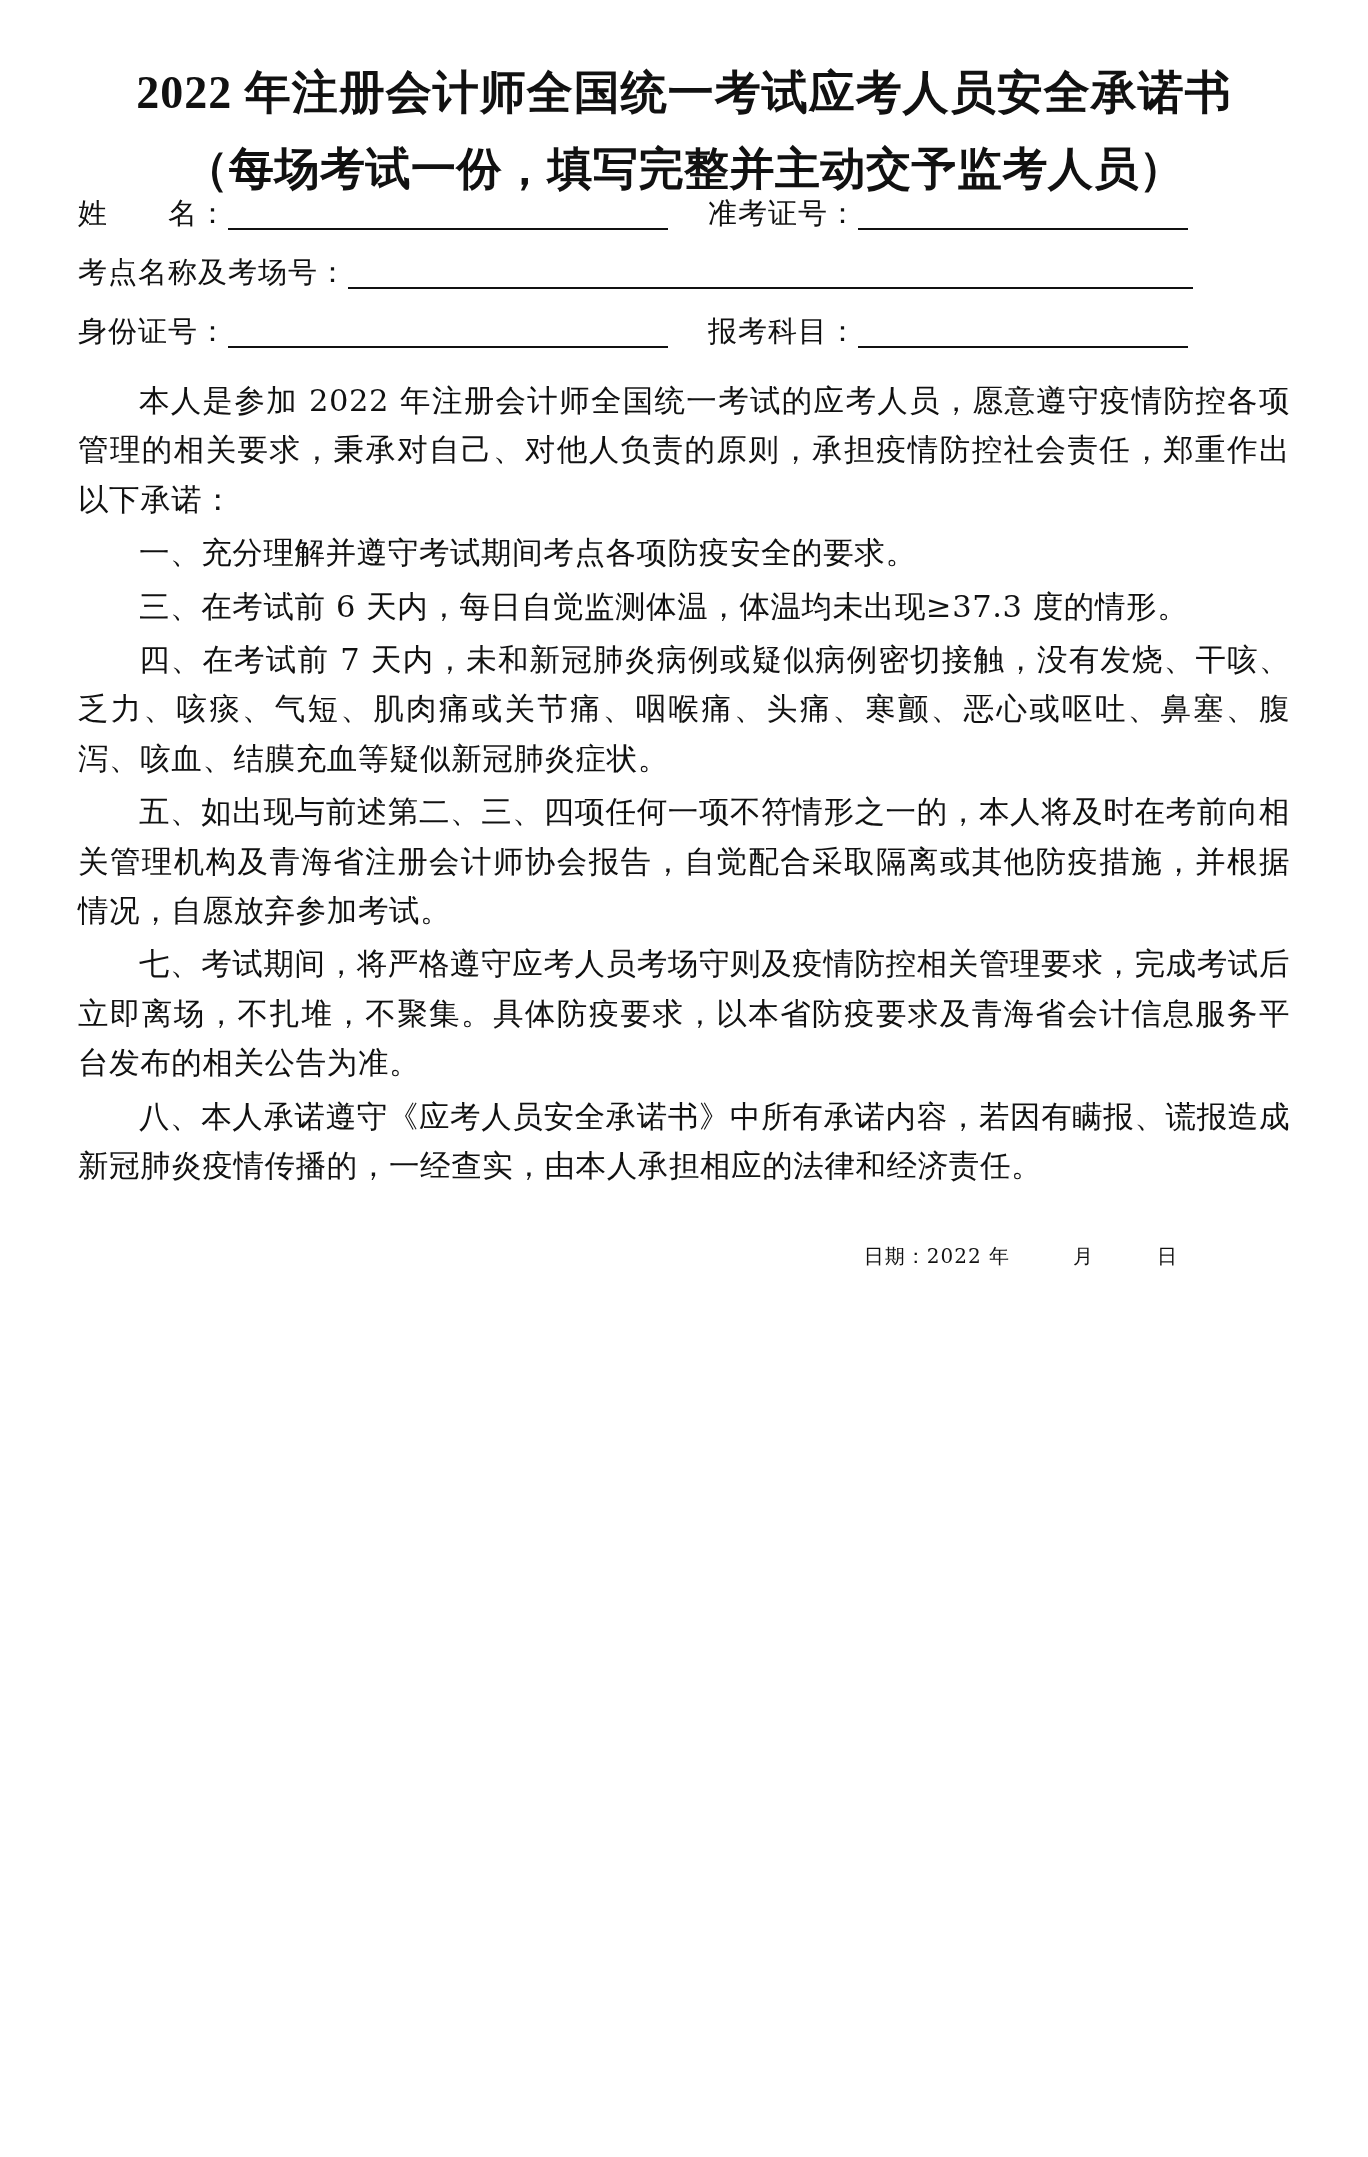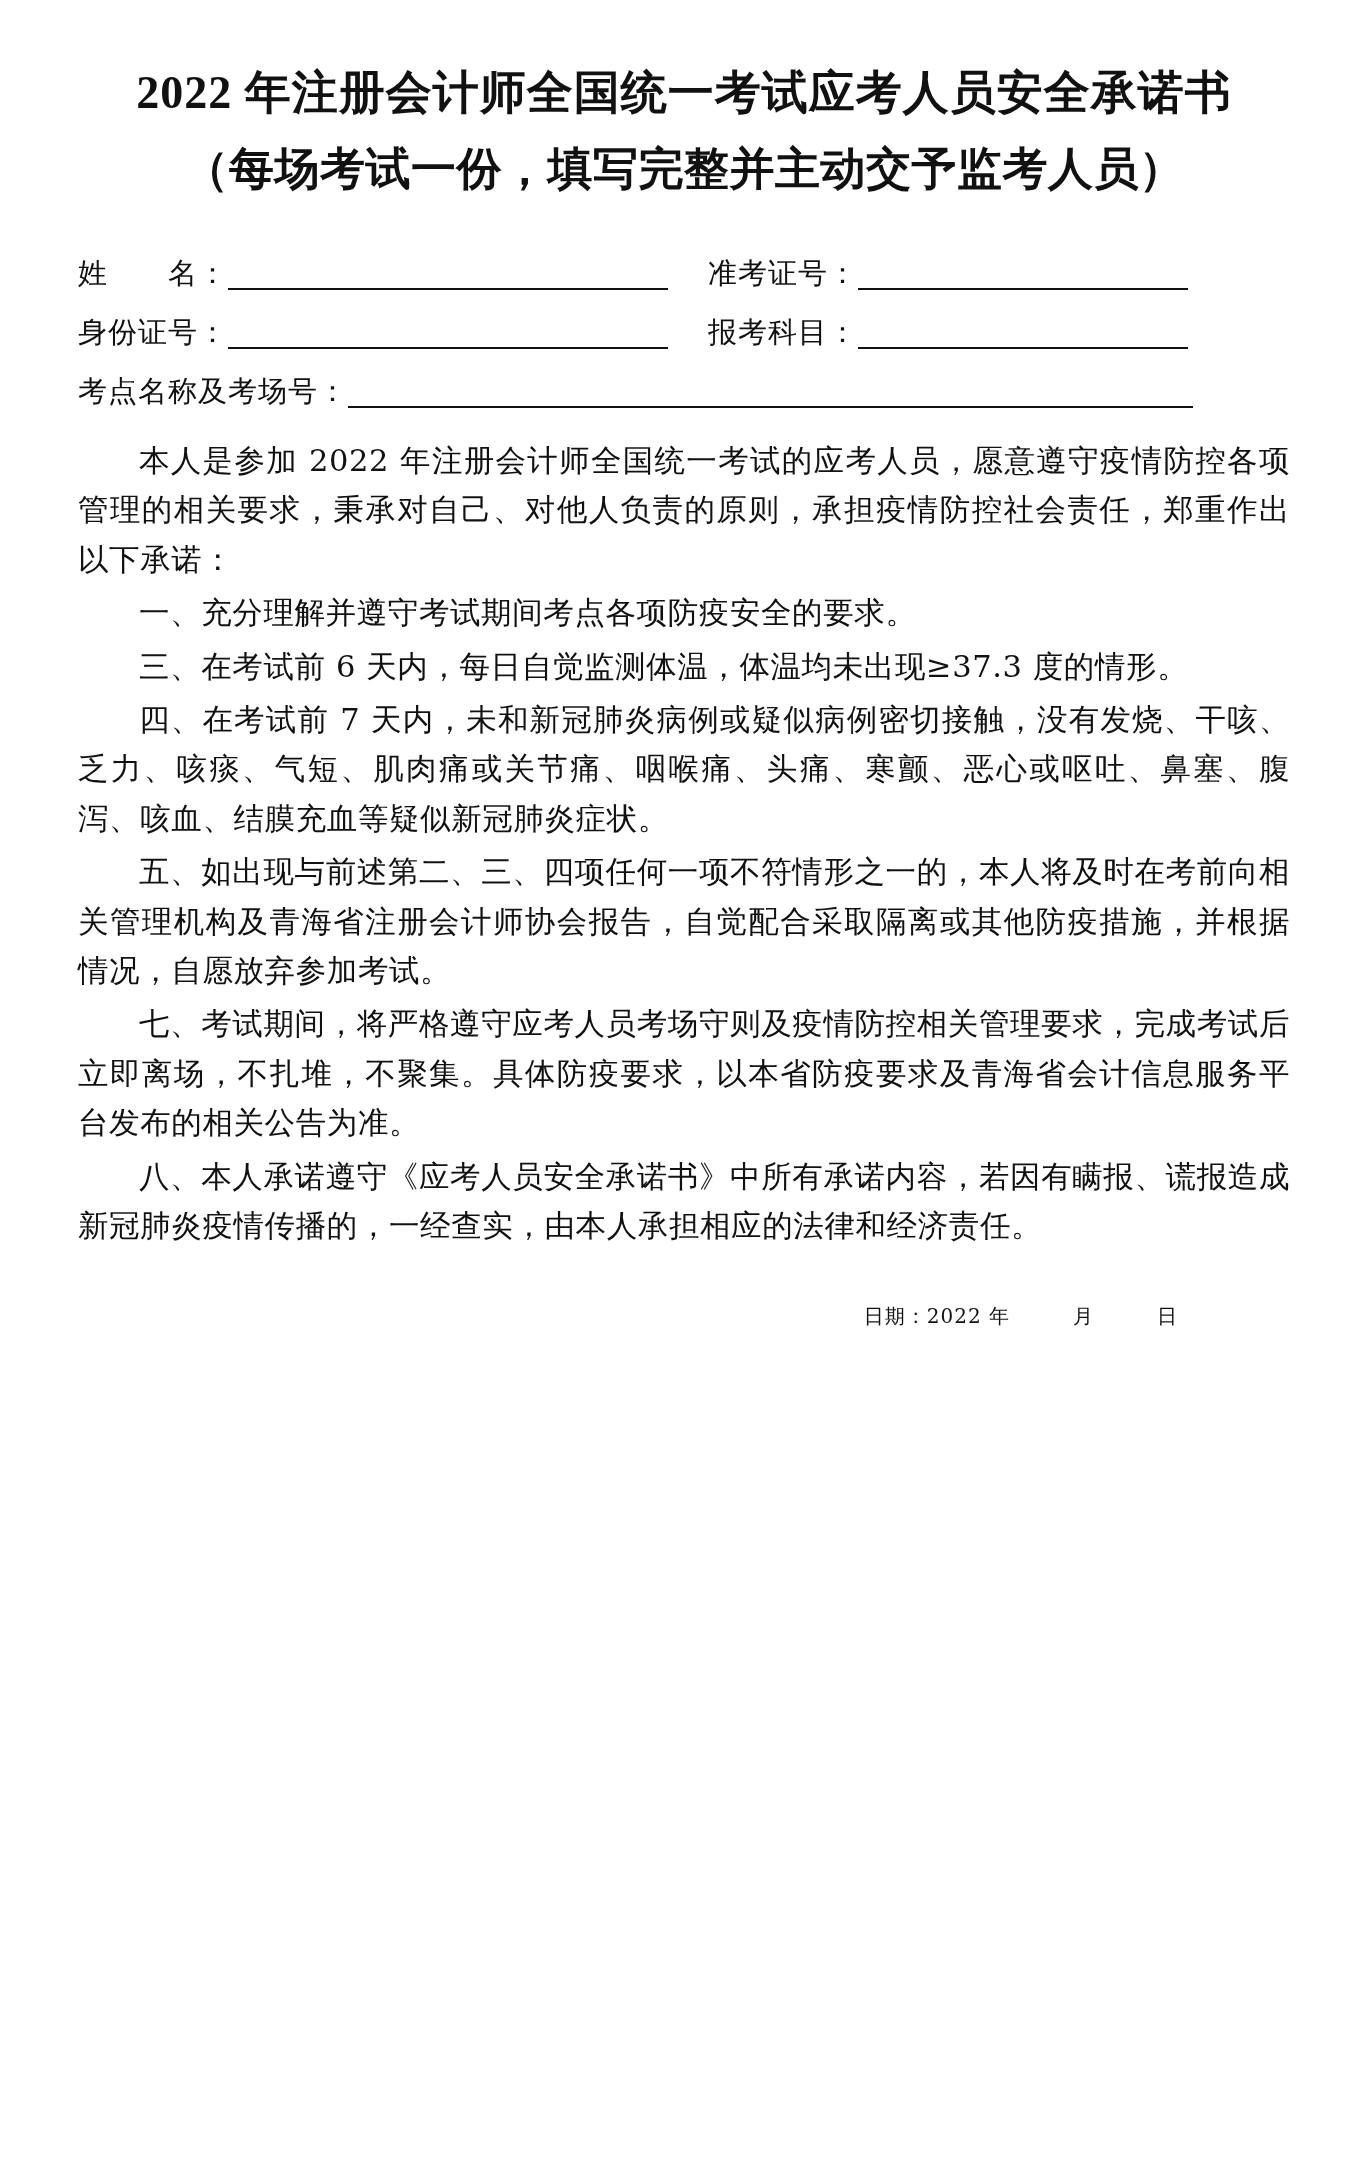--- a/index.html
+++ b/index.html
@@ -31,21 +31,20 @@
   }
   .subtitle {
     text-align: center;
     font-size: 45px;
     font-weight: bold;
     letter-spacing: 0.5px;
     margin: 18px 0 0 0;
     line-height: 1.3;
   }
   .fields {
-    margin-top: 60px;
     font-size: 29px;
     line-height: 1.1;
   }
   .field-row {
     display: flex;
     align-items: flex-end;
     margin-bottom: 27px;
   }
   .fl {
     white-space: pre;
@@ -95,29 +94,29 @@
   <div class="fields">
 
     <div class="field-row">
       <span class="fl">姓　　名：</span>
       <span class="line w-name"></span>
       <span class="fl">准考证号：</span>
       <span class="line w-ticket"></span>
     </div>
 
     <div class="field-row">
+      <span class="fl">考点名称及考场号：</span>
+      <span class="line w-site"></span>
+    </div>
+
+    <div class="field-row">
       <span class="fl">身份证号：</span>
       <span class="line w-id"></span>
       <span class="fl">报考科目：</span>
       <span class="line w-subject"></span>
-    </div>
-
-    <div class="field-row">
-      <span class="fl">考点名称及考场号：</span>
-      <span class="line w-site"></span>
     </div>
 
   </div>
 
   <div class="body-text">
     <p class="para">本人是参加 2022 年注册会计师全国统一考试的应考人员，愿意遵守疫情防控各项管理的相关要求，秉承对自己、对他人负责的原则，承担疫情防控社会责任，郑重作出以下承诺：</p>
     <p class="para">一、充分理解并遵守考试期间考点各项防疫安全的要求。</p>
     <p class="para">三、在考试前 6 天内，每日自觉监测体温，体温均未出现≥37.3 度的情形。</p>
     <p class="para">四、在考试前 7 天内，未和新冠肺炎病例或疑似病例密切接触，没有发烧、干咳、乏力、咳痰、气短、肌肉痛或关节痛、咽喉痛、头痛、寒颤、恶心或呕吐、鼻塞、腹泻、咳血、结膜充血等疑似新冠肺炎症状。</p>
     <p class="para">五、如出现与前述第二、三、四项任何一项不符情形之一的，本人将及时在考前向相关管理机构及青海省注册会计师协会报告，自觉配合采取隔离或其他防疫措施，并根据情况，自愿放弃参加考试。</p>

